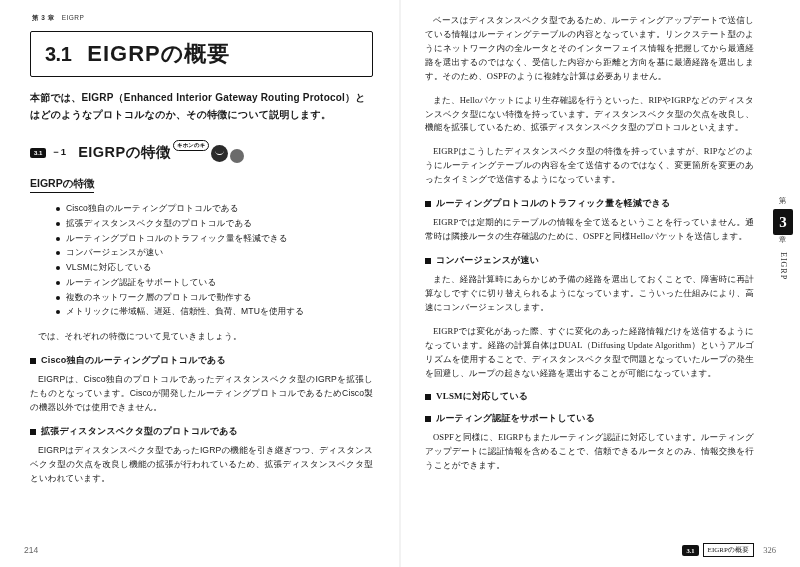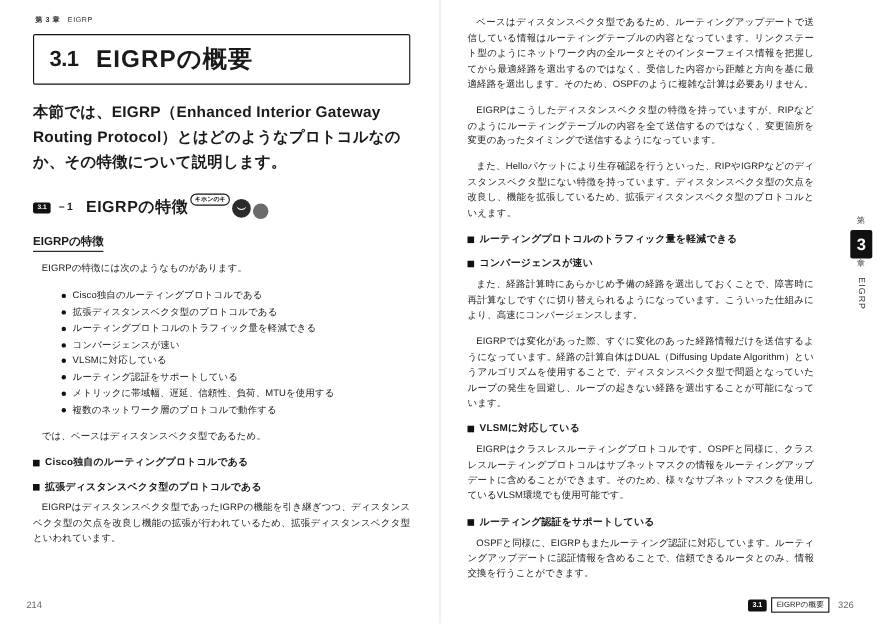--- a/index.html
+++ b/index.html
@@ -8,38 +8,38 @@
     background:#ffffff;
     font-family:"Liberation Sans","DejaVu Sans",sans-serif;
     color:#1a1a1a;
     overflow:hidden;
   }
   .page{position:relative;width:800px;height:567px;box-sizing:border-box;}
   .gutter{position:absolute;left:399px;top:0;width:2px;height:567px;background:#f2f2f2;}
 
   
   .left{position:absolute;left:0;top:0;width:399px;height:567px;padding:14px 26px 0 30px;box-sizing:border-box;}
-  .right{position:absolute;left:401px;top:0;width:399px;height:567px;padding:14px 60px 0 24px;box-sizing:border-box;}
+  .right{position:absolute;left:401px;top:0;width:399px;height:567px;padding:14px 46px 0 24px;box-sizing:border-box;font-family:Liberation Serif, serif;}
 
   .chap-head{font-size:6.5px;color:#333;letter-spacing:.5px;margin:0 0 8px 2px;}
   .chap-head .num{font-weight:bold;}
 
   .sec-box{
     border:1.6px solid #111;
     border-radius:2px;
     height:46px;
     display:flex;align-items:center;
     padding-left:14px;
     box-sizing:border-box;
     margin-bottom:13px;
   }
   .sec-num{font-size:20px;font-weight:bold;letter-spacing:-.5px;margin-right:16px;}
   .sec-title{font-size:22px;font-weight:bold;letter-spacing:1px;}
 
-  .lead{font-size:14px;font-weight:bold;line-height:1.65;letter-spacing:.2px;margin:0 0 20px 0;}
+  .lead{font-size:10px;font-weight:bold;line-height:1.65;letter-spacing:.2px;margin:0 0 20px 0;}
 
   .sub-head{display:flex;align-items:center;margin:0 0 11px 0;}
   .sub-badge{
     background:#111;color:#fff;border-radius:2px;
     font-size:6px;font-weight:bold;
     padding:2px 4px 2px 4px;margin-right:5px;line-height:1;
     display:inline-block;
   }
   .sub-num{font-size:9.5px;font-weight:bold;margin-right:12px;}
   .sub-title{font-size:14.5px;font-weight:bold;letter-spacing:.5px;}
@@ -124,72 +124,72 @@
       <span class="sub-title">EIGRPの特徴</span>
       <span class="deco">
         <span class="flag">キホンのキ</span>
         <span class="face"></span>
         <span class="face2"></span>
       </span>
     </div>
 
 
     <div class="ul-head">EIGRPの特徴</div>
-    <p class="body indent">EIGRPの特徴には次のようなものがあります。</p>
 
     <ul class="dots">
       <li>Cisco独自のルーティングプロトコルである</li>
       <li>拡張ディスタンスベクタ型のプロトコルである</li>
       <li>ルーティングプロトコルのトラフィック量を軽減できる</li>
       <li>コンバージェンスが速い</li>
       <li>VLSMに対応している</li>
       <li>ルーティング認証をサポートしている</li>
+      <li>複数のネットワーク層のプロトコルで動作する</li>
       <li>メトリックに帯域幅、遅延、信頼性、負荷、MTUを使用する</li>
-      <li>複数のネットワーク層のプロトコルで動作する</li>
     </ul>
 
-    <p class="body indent">では、ベースはディスタンスベクタ型であるため。</p>
+    <p class="body indent">では、それぞれの特徴について見ていきましょう。</p>
 
     <div class="h3">
       <span class="sq"></span>
       <span>Cisco独自のルーティングプロトコルである</span>
     </div>
+    <p class="body indent">EIGRPは、Cisco独自のプロトコルであったディスタンスベクタ型のIGRPを拡張したものとなっています。Ciscoが開発したルーティングプロトコルであるためCisco製の機器以外では使用できません。</p>
 
     <div class="h3">
       <span class="sq"></span>
       <span>拡張ディスタンスベクタ型のプロトコルである</span>
     </div>
     <p class="body indent">EIGRPはディスタンスベクタ型であったIGRPの機能を引き継ぎつつ、ディスタンスベクタ型の欠点を改良し機能の拡張が行われているため、拡張ディスタンスベクタ型といわれています。</p>
 
     <div class="folio-left">214</div>
   </div>
 
   <div class="right">
 
     <p class="body indent">ベースはディスタンスベクタ型であるため、ルーティングアップデートで送信している情報はルーティングテーブルの内容となっています。リンクステート型のようにネットワーク内の全ルータとそのインターフェイス情報を把握してから最適経路を選出するのではなく、受信した内容から距離と方向を基に最適経路を選出します。そのため、OSPFのように複雑な計算は必要ありません。</p>
+    <p class="body indent">また、Helloパケットにより生存確認を行うといった、RIPやIGRPなどのディスタンスベクタ型にない特徴を持っています。ディスタンスベクタ型の欠点を改良し、機能を拡張しているため、拡張ディスタンスベクタ型のプロトコルといえます。</p>
     <p class="body indent">EIGRPはこうしたディスタンスベクタ型の特徴を持っていますが、RIPなどのようにルーティングテーブルの内容を全て送信するのではなく、変更箇所を変更のあったタイミングで送信するようになっています。</p>
-    <p class="body indent">また、Helloパケットにより生存確認を行うといった、RIPやIGRPなどのディスタンスベクタ型にない特徴を持っています。ディスタンスベクタ型の欠点を改良し、機能を拡張しているため、拡張ディスタンスベクタ型のプロトコルといえます。</p>
 
     <div class="h3">
       <span class="sq"></span>
       <span>ルーティングプロトコルのトラフィック量を軽減できる</span>
     </div>
+    <p class="body indent">EIGRPでは定期的にテーブルの情報を全て送るということを行っていません。通常時は隣接ルータの生存確認のために、OSPFと同様Helloパケットを送信します。</p>
 
     <div class="h3">
       <span class="sq"></span>
       <span>コンバージェンスが速い</span>
     </div>
     <p class="body indent">また、経路計算時にあらかじめ予備の経路を選出しておくことで、障害時に再計算なしですぐに切り替えられるようになっています。こういった仕組みにより、高速にコンバージェンスします。</p>
     <p class="body indent">EIGRPでは変化があった際、すぐに変化のあった経路情報だけを送信するようになっています。経路の計算自体はDUAL（Diffusing Update Algorithm）というアルゴリズムを使用することで、ディスタンスベクタ型で問題となっていたループの発生を回避し、ループの起きない経路を選出することが可能になっています。</p>
 
     <div class="h3">
       <span class="sq"></span>
       <span>VLSMに対応している</span>
     </div>
-    <p class="body indent">EIGRPはクラスレスルーティングプロトコルです。OSPFと同様に、クラスレスルーティングプロトコルはサブネットマスクの情報をルーティングアップデートに含めることができます。そのため、様々なサブネットマスクを使用しているVLSM環境でも使用可能です。</p>
 
     <div class="h3">
       <span class="sq"></span>
       <span>ルーティング認証をサポートしている</span>
     </div>
     <p class="body indent">OSPFと同様に、EIGRPもまたルーティング認証に対応しています。ルーティングアップデートに認証情報を含めることで、信頼できるルータとのみ、情報交換を行うことができます。</p>
 
     <div class="side-tab">
       <div class="kanji">第</div>
       <div class="blk">3</div>

